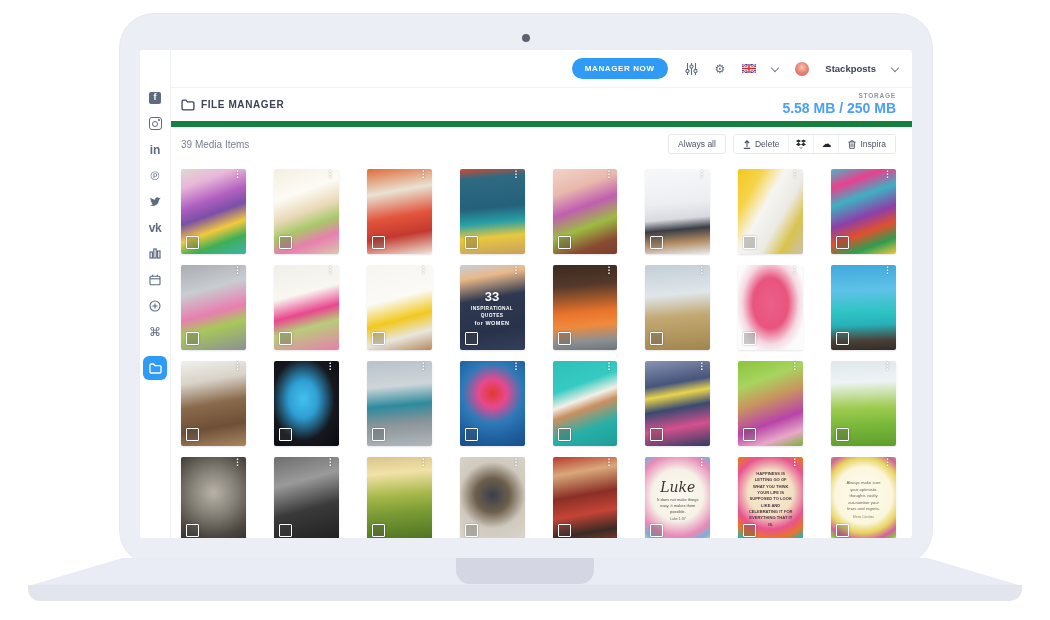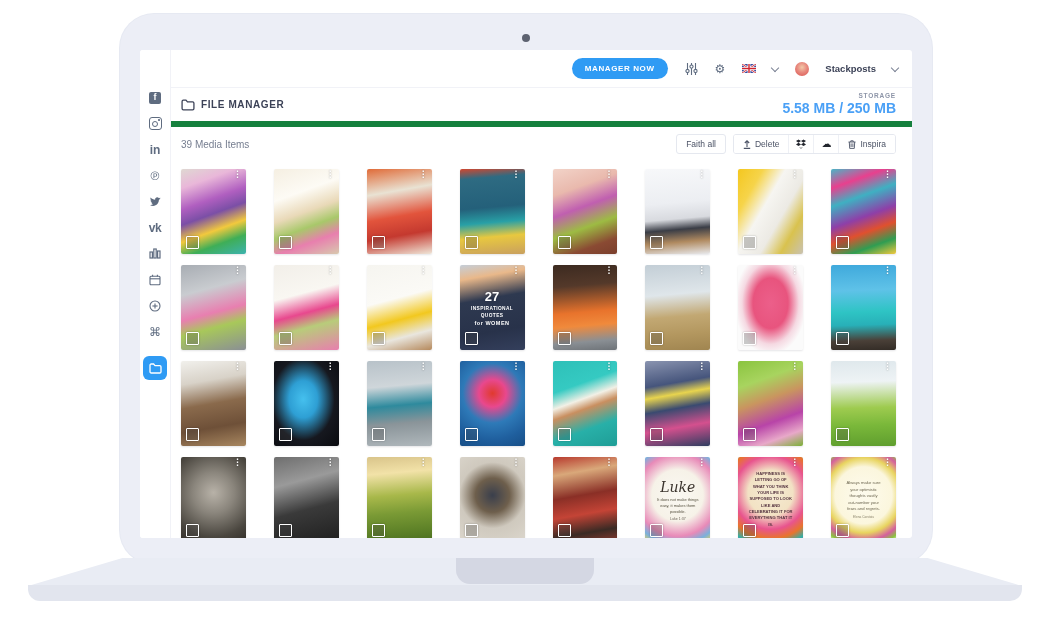--- a/index.html
+++ b/index.html
@@ -199,21 +199,21 @@
             </div>
             <div class="storage">
               <div class="storage-label">STORAGE</div>
               <div class="storage-value">5.58 MB / 250 MB</div>
             </div>
           </div>
 
           <div class="toolbar">
             <span class="count">39 Media Items</span>
             <div class="tb-right">
-              <button class="btn">Faith all</button>
+              <button class="btn">Always all</button>
               <div class="btn-group">
                 <button class="btn seg">
                   <svg width="8" height="9" viewBox="0 0 8 9">
                       <g stroke="#4c5366" stroke-width="1.1" fill="none">
                         <path d="M4 7 L4 1 M1.8 3 L4 0.8 L6.2 3"></path>
                         <path d="M0.8 8.4 L7.2 8.4"></path>
                       </g>
                     </svg>
                   <span>Delete</span>
                 </button>
@@ -286,21 +286,21 @@
                 <span class="dots">⋮</span>
                 <span class="cb"></span>
               </div>
               <div class="tile" style="background: linear-gradient(165deg, rgb(246, 245, 240) 0%, rgb(251, 250, 246) 40%, rgb(242, 200, 31) 62%, rgb(233, 230, 222) 80%, rgb(181, 137, 92) 100%);">
                 <span class="dots">⋮</span>
                 <span class="cb"></span>
               </div>
               <div class="tile card-navy" style="background: linear-gradient(170deg, rgb(197, 206, 216) 0%, rgb(233, 184, 138) 16%, rgb(46, 57, 80) 40%, rgb(40, 50, 74) 75%, rgb(52, 63, 92) 100%);">
                 <span class="dots">⋮</span>
                 <div class="ov">
-                  <span class="ov-heading">27</span>
+                  <span class="ov-heading">33</span>
                   <span class="ov-body">Inspira­tional quotes</span>
                   <span class="ov-footer">for WOMEN</span>
                 </div>
                 <span class="cb"></span>
               </div>
               <div class="tile" style="background: linear-gradient(175deg, rgb(60, 42, 32) 0%, rgb(84, 57, 42) 25%, rgb(232, 115, 44) 55%, rgb(240, 138, 60) 70%, rgb(138, 143, 148) 88%, rgb(110, 115, 120) 100%);">
                 <span class="dots">⋮</span>
                 <span class="cb"></span>
               </div>
               <div class="tile" style="background: linear-gradient(175deg, rgb(195, 206, 214) 0%, rgb(223, 230, 234) 35%, rgb(194, 168, 115) 60%, rgb(179, 151, 95) 80%, rgb(160, 133, 80) 100%);">

